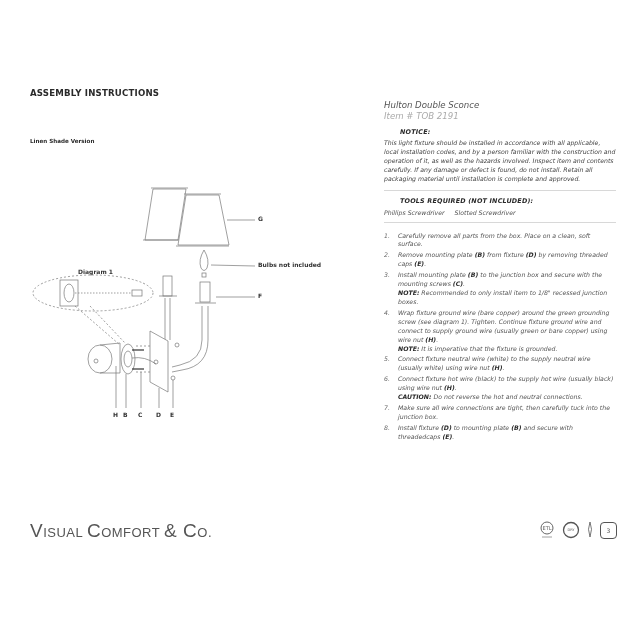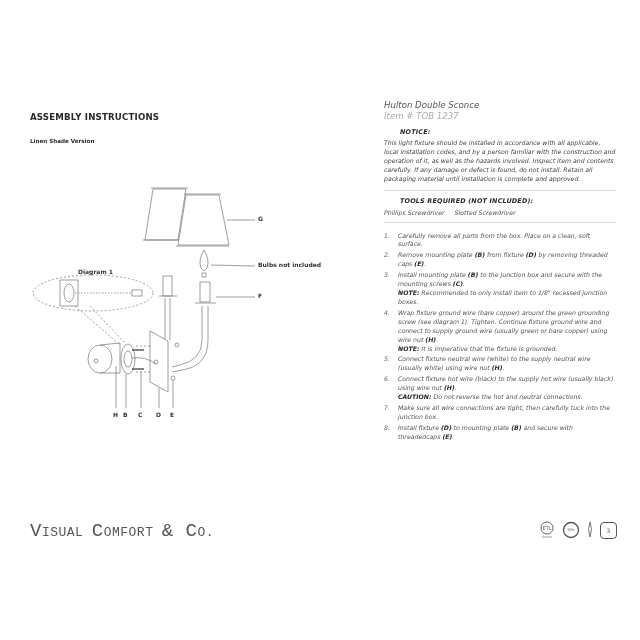--- a/index.html
+++ b/index.html
@@ -1,35 +1,35 @@
 <!DOCTYPE html>
 <html><head>
 <meta charset="utf-8">
 <style>
   html, body { margin: 0; padding: 0; background: #ffffff; }
   body { width: 640px; height: 640px; position: relative; overflow: hidden;
          font-family: "DejaVu Sans", sans-serif; color: #333333; }
   .abs { position: absolute; }
-  .h-main { left: 30px; top: 112px; font-size: 8.6px; font-weight: bold; letter-spacing: 0.2px; color: #2a2a2a; }
+  .h-main { left: 30px; top: 88px; font-size: 8.6px; font-weight: bold; letter-spacing: 0.2px; color: #2a2a2a; }
   .h-sub { left: 30px; top: 138px; font-size: 5.6px; font-weight: bold; color: #2a2a2a; }
   .diagram { left: 20px; top: 160px; width: 320px; height: 270px; }
   .right { left: 384px; top: 100px; width: 232px; font-style: italic; }
   .title { font-size: 8.6px; color: #555; line-height: 11px; }
   .item { font-size: 8.6px; color: #aaaaaa; line-height: 11px; }
   .sec-h { font-size: 6.4px; font-weight: bold; color: #2a2a2a; margin-top: 6px; letter-spacing: 0.2px; padding-left: 16px; }
   .para { font-size: 6.2px; line-height: 8.9px; color: #444; margin-top: 3px; }
   .rule { height: 1px; background: #d8d8d8; margin-top: 6px; }
   .tools { display: flex; gap: 10px; font-size: 6.2px; color: #555; margin-top: 4px; }
   .steps { list-style: none; margin: 9px 0 0 0; padding: 0; }
   .steps li { display: flex; font-size: 6.2px; line-height: 8.95px; color: #555; margin-bottom: 1.9px; }
   .steps .num { width: 14px; flex: none; color: #666; }
   .steps .txt b { color: #2a2a2a; }
   .steps .note { display: block; }
   .steps .note b { color: #2a2a2a; }
-  .logo { left: 30px; top: 520px; font-family: Liberation Mono, monospace; font-size: 17px; color: #555; letter-spacing: 0.5px; }
+  .logo { left: 30px; top: 520px; font-family: Liberation Sans, sans-serif; font-size: 17px; color: #555; letter-spacing: 0.5px; }
   .logo .big { font-size: 19px; }
   .logo .sm { font-size: 13px; }
   .icons { left: 538px; top: 521px; display: flex; gap: 6px; align-items: center; }
   .ic { width: 18px; height: 18px; display: flex; align-items: center; justify-content: center; color: #555; font-size: 5px; }
 </style>
 </head>
 <body>
 
 <div class="abs h-main">ASSEMBLY INSTRUCTIONS</div>
 <div class="abs h-sub">Linen Shade Version</div>
@@ -108,21 +108,21 @@
   <span class="abs" style="left:58px;top:108px;font-size:6px;font-weight:bold;color:#333">Diagram 1</span>
   <span class="abs" style="left:93px;top:251px;font-size:6px;font-weight:bold;color:#333">H</span>
   <span class="abs" style="left:103px;top:251px;font-size:6px;font-weight:bold;color:#333">B</span>
   <span class="abs" style="left:118px;top:251px;font-size:6px;font-weight:bold;color:#333">C</span>
   <span class="abs" style="left:136px;top:251px;font-size:6px;font-weight:bold;color:#333">D</span>
   <span class="abs" style="left:150px;top:251px;font-size:6px;font-weight:bold;color:#333">E</span>
 </div>
 
 <div class="abs right">
   <div class="title">Hulton Double Sconce</div>
-  <div class="item">Item # TOB 1237</div>
+  <div class="item">Item # TOB 2191</div>
   <div class="sec-h">NOTICE:</div>
   <div class="para">This light fixture should be installed in accordance with all applicable, local installation codes, and by a person familiar with the construction and operation of it, as well as the hazards involved. Inspect item and contents carefully. If any damage or defect is found, do not install. Retain all packaging material until installation is complete and approved.</div>
   <div class="rule"></div>
   <div class="sec-h">TOOLS REQUIRED (NOT INCLUDED):</div>
   <div class="tools">
     <span>Phillips Screwdriver</span>
     <span>Slotted Screwdriver</span>
   </div>
   <div class="rule"></div>
   <ol class="steps" id="steps">

